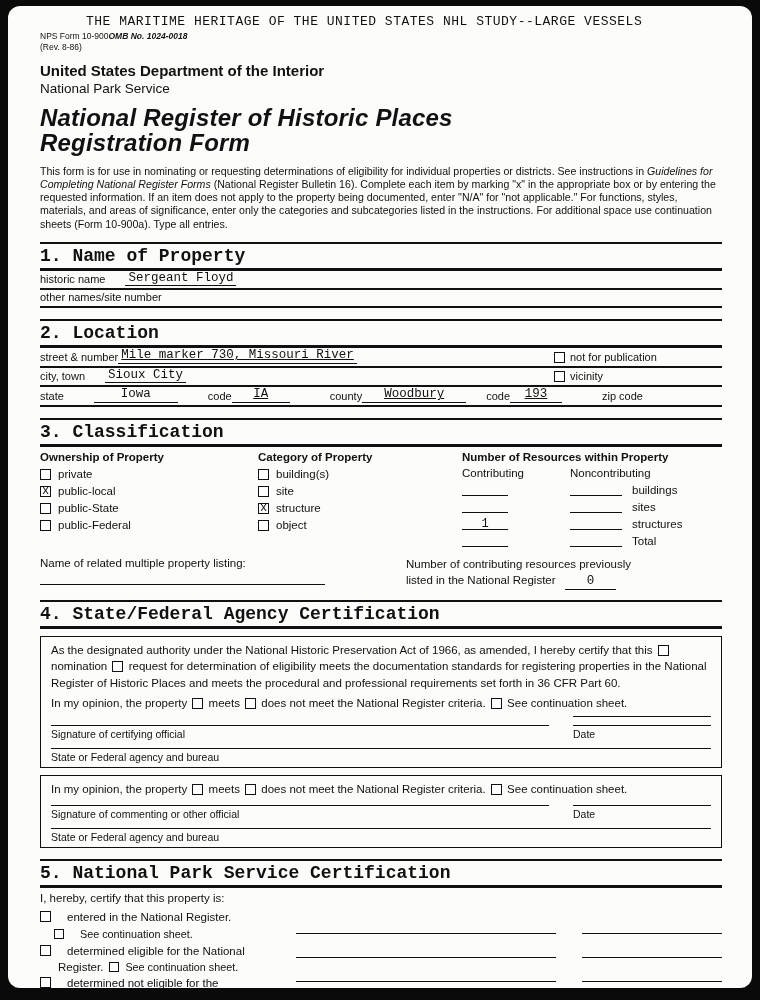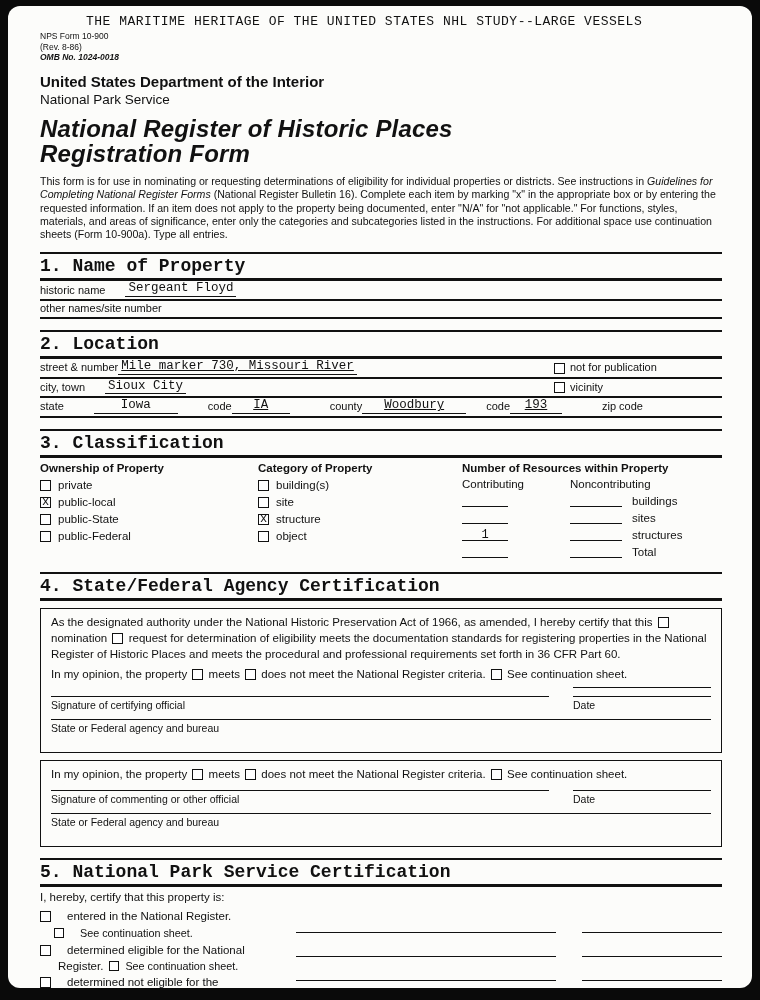--- a/index.html
+++ b/index.html
@@ -5,21 +5,21 @@
   * { margin:0; padding:0; box-sizing:border-box; }
   html,body { width:760px; height:1000px; }
   body { background:#0a0a0a; font-family:"Liberation Sans", sans-serif; color:#111; position:relative; }
   .page {
     position:absolute; left:8px; top:6px; width:744px; height:982px;
     background:#fcfcfa; border-radius:12px; padding:6px 30px 0 32px; overflow:hidden;
   }
 
   .banner { font-family:"Liberation Mono",monospace; font-size:13px; letter-spacing:.5px; margin:2px 0 2px 46px; white-space:nowrap; }
 
-  .meta { display:flex; justify-content:flex-end; align-items:flex-start; font-size:8.5px; line-height:1.25;flex-direction:column; }
+  .meta { display:flex; justify-content:flex-start; align-items:flex-start; font-size:8.5px; line-height:1.25; }
   .omb { font-style:italic; font-weight:bold; }
 
   .dept { margin-top:10px; }
   .dept-name { font-size:15px; font-weight:bold; }
   .dept-svc  { font-size:13.5px; margin-top:2px; }
 
   .title { margin-top:9px; font-size:24px; font-weight:bold; line-height:1.05; letter-spacing:.2px;font-style:italic; }
 
   .instr { margin-top:9px; font-size:10.6px; line-height:1.25; text-align:left; }
   .instr i { font-style:italic; }
@@ -49,21 +49,21 @@
   .res-line .typed { border-bottom:none; font-size:12px; }
   .res-gap1 { width:62px; } .res-gap2 { width:10px; }
   .res-line2 { width:52px; }
 
   .s3-bottom { display:flex; margin-top:7px; font-size:11.5px; }
   .s3-bl { width:330px; }
   .blank-line { border-bottom:1.2px solid #111; height:13px; width:285px; margin-top:3px; }
   .s3-br { flex:1; padding-left:36px; line-height:1.35; }
   .prev-val { font-family:"Liberation Mono",monospace; font-size:12.5px; border-bottom:1px solid #111; padding:0 22px 1px; margin-left:6px; }
 
-  .cert-box { border:1.8px solid #111; margin-top:7px; padding:5px 10px 18px; }
+  .cert-box { border:1.8px solid #111; margin-top:7px; padding:5px 10px 4px; }
   .box-text { font-size:11.5px; line-height:1.4; }
   .box-text .cb { margin:0 2px; }
   .mt4{margin-top:4px;}
   .pre-date { display:flex; justify-content:flex-end; margin-top:5px; }
   .pre-date .sl { width:138px; }
   .sl { border-top:1.3px solid #111; height:0; }
   .sig-row { display:flex; gap:24px; margin-top:8px; }
   .sig-row .grow { flex:1; }
   .sig-row .w140 { width:138px; }
   .sig-lab { display:flex; gap:24px; font-size:10.5px; margin-top:2px; }
@@ -236,20 +236,33 @@
       <div class="res-row">
         <span class="res-line"><span class="typed"></span></span>
         <span class="res-gap1"></span>
         <span class="res-line res-line2"><span class="typed"></span></span>
         <span class="res-gap2"></span>
         <span>Total</span>
       </div>
     </div>
   </div>
 
+  <div class="s3-bottom">
+    <div class="s3-bl">
+      <div>Name of related multiple property listing:</div>
+      <div class="blank-line"></div>
+    </div>
+    <div class="s3-br">
+      <div>Number of contributing resources previously</div>
+      <div>
+        <span>listed in the National Register</span>
+        <span class="prev-val">0</span>
+      </div>
+    </div>
+  </div>
 
   <div class="sec-head">4. State/Federal Agency Certification</div>
 
   <div class="cert-box">
     <p class="box-text">
       <span>As the designated authority under the National Historic Preservation Act of 1966, as amended, I hereby certify that this</span>
       <span class="cb"></span>
       <span>nomination</span>
       <span class="cb"></span>
       <span>request for determination of eligibility meets the documentation standards for registering properties in the National Register of Historic Places and meets the procedural and professional requirements set forth in 36 CFR Part 60.</span>

